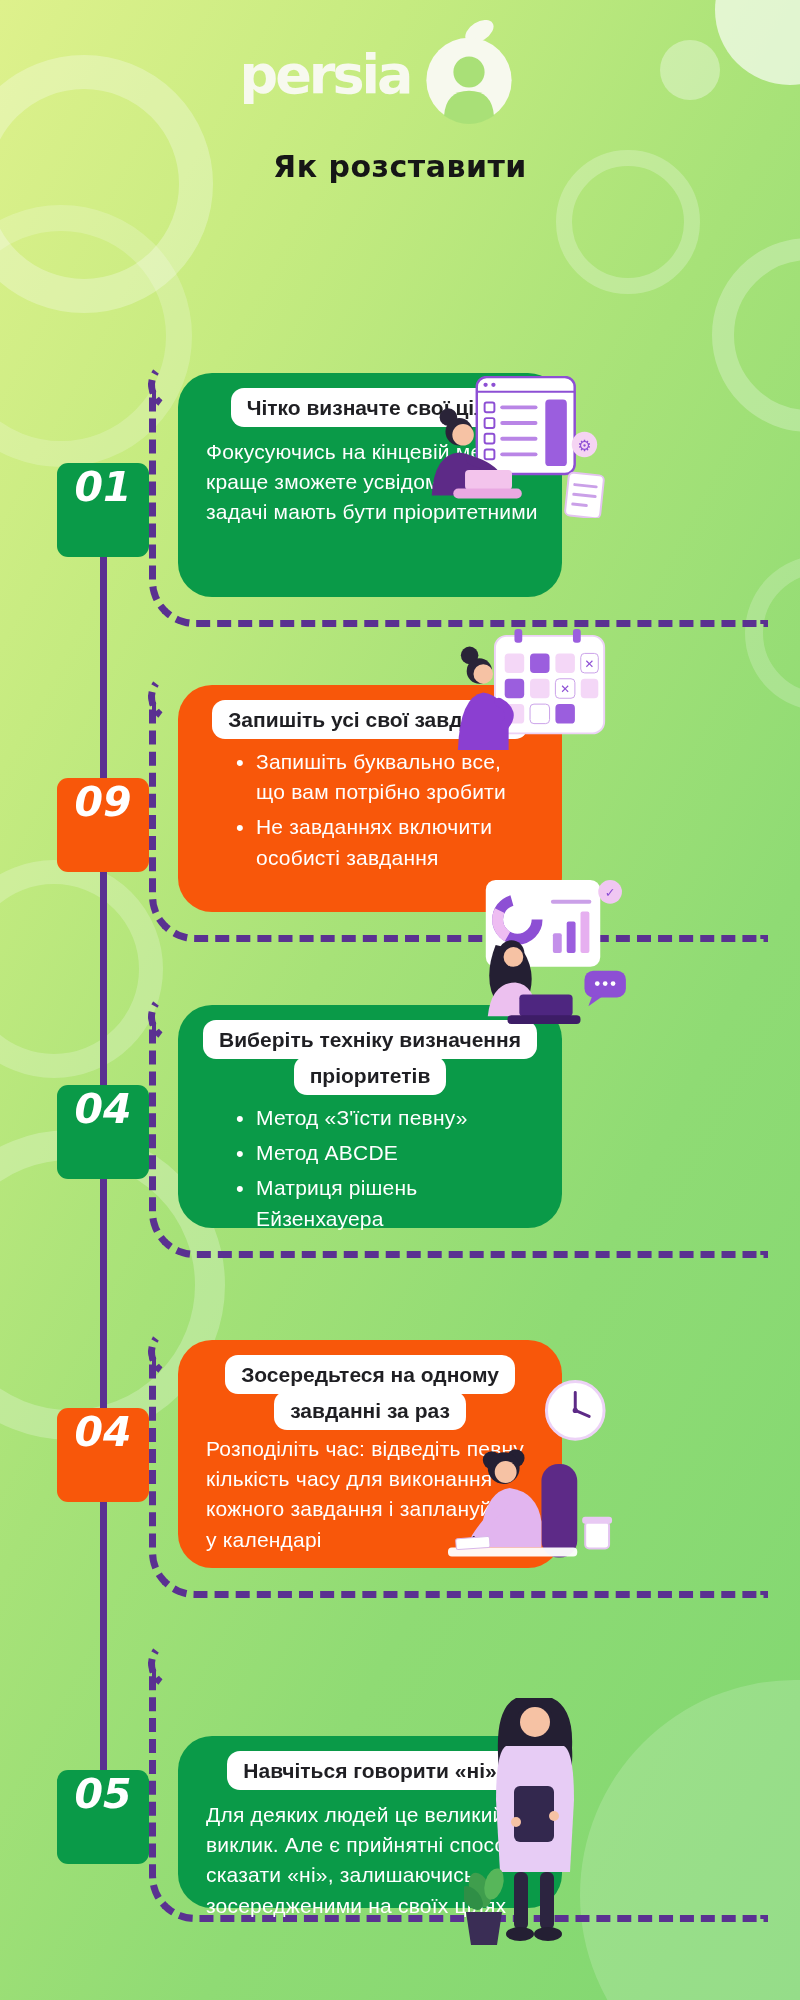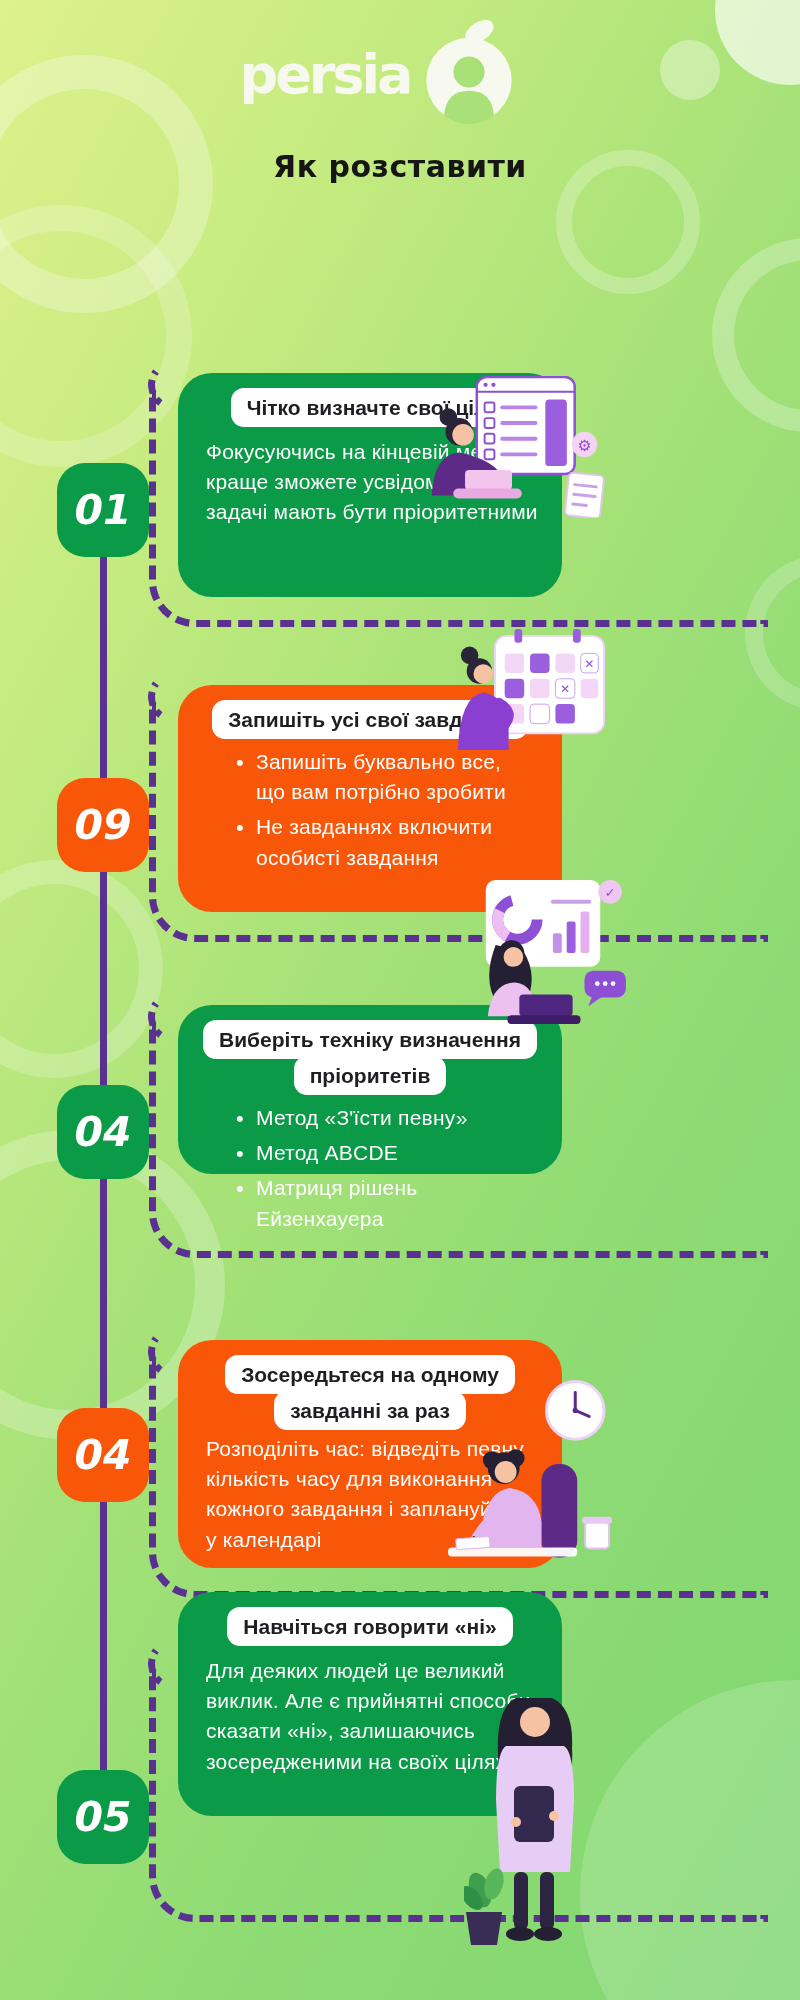--- a/index.html
+++ b/index.html
@@ -26,39 +26,39 @@
   .logo-row{position:relative;display:flex;justify-content:center;align-items:center;padding-top:26px;transform:translateX(-20px);}
   .logo-text{font-family:"DejaVu Sans",sans-serif;font-weight:800;font-size:54px;color:#f7f9ee;letter-spacing:-3px;line-height:1;}
   .logo-mark{width:104px;height:104px;margin-left:6px;margin-top:-6px;}
 
   
   .title{margin:22px 8px 0;text-align:center;font-family:"DejaVu Sans",sans-serif;
     font-weight:700;font-size:30px;line-height:1.38;color:#161616;letter-spacing:.5px;}
 
   
   .tline{position:absolute;left:100px;top:508px;width:7px;height:1308px;background:#5a3191;border-radius:4px;z-index:1;}
-  .badge{position:absolute;left:57px;width:92px;height:94px;border-radius:28px;z-index:4;
-    display:flex;align-items:center;justify-content:center;color:#fff;
+  .badge{position:absolute;left:57px;width:92px;height:94px;border-radius:11px;z-index:4;
+    display:flex;justify-content:center;color:#fff;
     font-family:"DejaVu Sans",sans-serif;font-weight:800;font-style:italic;font-size:41px;}
   .green{background:#0a9a48;}
   .orange{background:#f8570a;}
   .bpos1{top:463px;} .bpos2{top:778px;} .bpos3{top:1085px;} .bpos4{top:1408px;font-style:italic;} .bpos5{top:1770px;}
 
   
   .dash{position:absolute;left:149px;width:612px;z-index:2;
     border-left:7px dashed #5a3191;border-bottom:7px dashed #5a3191;border-bottom-left-radius:46px;}
   .dash::before{content:"";position:absolute;left:-8px;top:-31px;width:38px;height:38px;
     border:7px dashed transparent;border-left-color:#5a3191;border-radius:50%;transform:rotate(-8deg);}
   .dpos1{top:390px;height:230px;} .dpos2{top:702px;height:233px;} .dpos3{top:1022px;height:229px;}
   .dpos4{top:1357px;height:234px;} .dpos5{top:1669px;height:246px;}
 
   
   .card{position:absolute;left:178px;width:384px;border-radius:34px;color:#fff;z-index:3;box-sizing:border-box;padding-top:15px;}
-  .cpos1{top:373px;height:224px;} .cpos2{top:685px;height:227px;} .cpos3{top:1005px;height:169px;}
-  .cpos4{top:1340px;height:228px;} .cpos5{top:1592px;height:224px;}
+  .cpos1{top:373px;height:224px;} .cpos2{top:685px;height:227px;} .cpos3{top:1005px;height:223px;}
+  .cpos4{top:1340px;height:228px;} .cpos5{top:1736px;height:172px;}
   .pills{display:flex;flex-direction:column;align-items:center;}
   .pill{background:#fff;color:#1f1f23;font-weight:700;font-size:21px;line-height:1;
     padding:9px 16px;border-radius:13px;white-space:nowrap;}
   .pill.second{margin-top:-3px;}
   .body{margin:10px 24px 0 28px;font-size:21px;line-height:1.44;letter-spacing:.2px;}
   ul.body{margin-top:8px;padding:0 10px 0 30px;list-style:none;}
   ul.body li{position:relative;padding-left:20px;margin-bottom:5px;max-width:272px;}
   ul.body li::before{content:"•";position:absolute;left:0;top:0;font-size:22px;}
 
   

